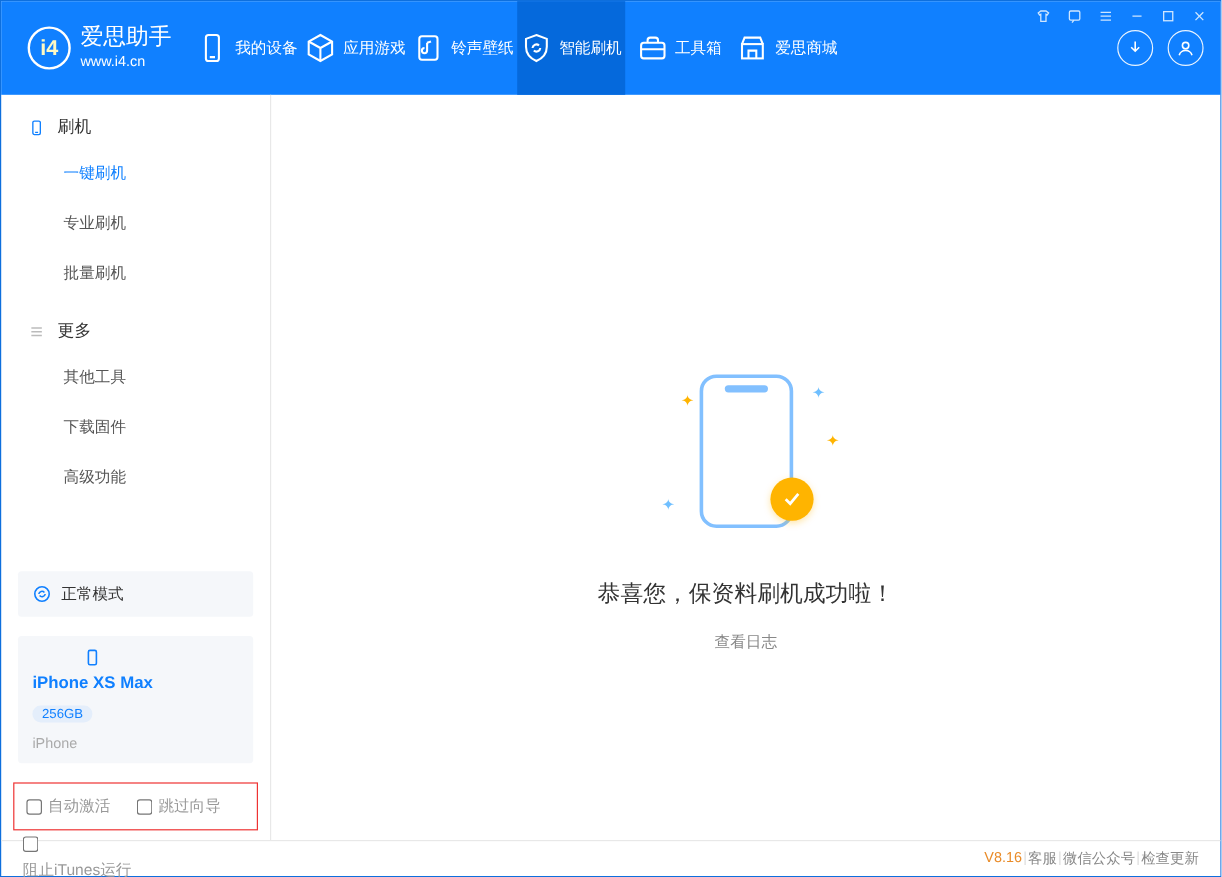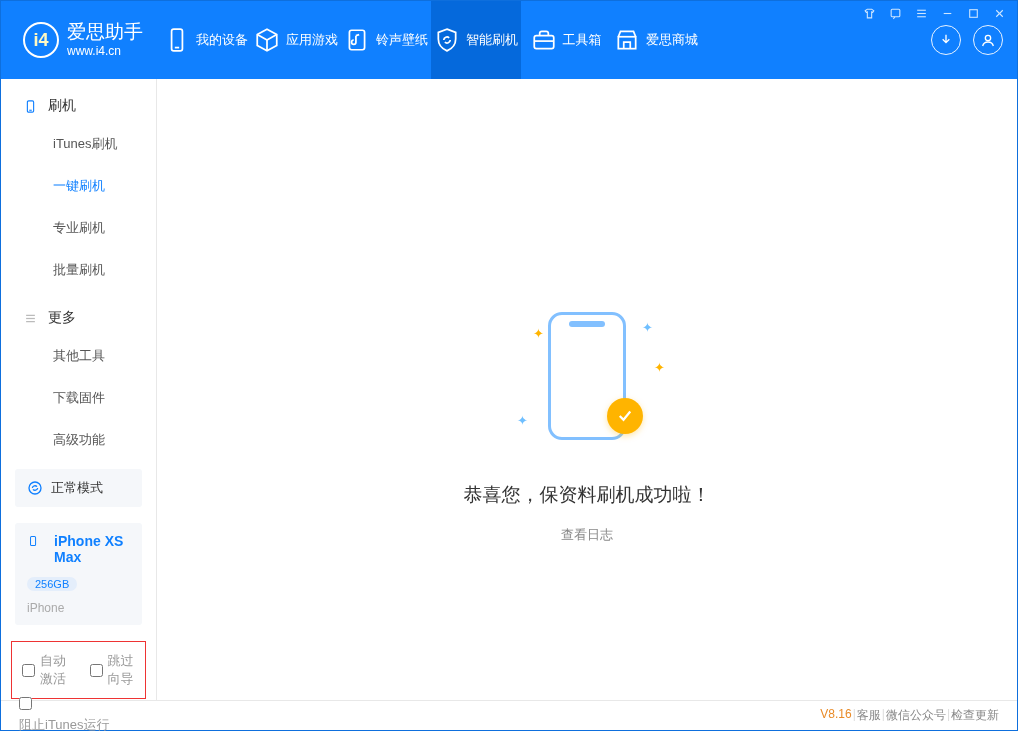--- a/index.html
+++ b/index.html
@@ -18,21 +18,21 @@
 .nav-tab.active { background: #0569dc; }
 .nav-tab svg { width: 26px; height: 26px; }
 .header-right { margin-left: auto; display: flex; align-items: center; padding-right: 14px; gap: 12px; }
 .titlebar { position: absolute; top: 4px; right: 10px; display: flex; gap: 10px; color: #cfe6ff; font-size: 13px; align-items: center; }
 .titlebar span { cursor: pointer; display: inline-flex; align-items: center; justify-content: center; width: 16px; height: 16px; }
 .titlebar svg { width: 13px; height: 13px; }
 .round-btn { width: 30px; height: 30px; border: 1.6px solid rgba(255,255,255,0.9); border-radius: 50%; display: flex; align-items: center; justify-content: center; color: #fff; cursor: pointer; }
 
 
 .body { flex: 1; display: flex; min-height: 0; }
-.sidebar { width: 156px; border-right: 1px solid #e8e8e8; display: flex; flex-direction: column; }
+.sidebar { width: 225px; border-right: 1px solid #e8e8e8; display: flex; flex-direction: column; }
 .side-section-title { display: flex; align-items: center; gap: 10px; padding: 18px 18px 8px 22px; font-size: 14px; color: #333; font-weight: 500; }
 .side-section-title svg { width: 15px; height: 15px; }
 .side-item { padding: 12px 18px 12px 52px; font-size: 13px; color: #555; cursor: pointer; }
 .side-item.active { color: #1080ff; }
 .side-spacer { flex: 1; }
 .side-panel { margin: 8px 14px; background: #f5f7fa; border-radius: 3px; padding: 10px 12px; font-size: 13px; color: #333; display: flex; align-items: center; gap: 8px; }
 .side-panel.device { flex-direction: column; align-items: flex-start; }
 .device-name { color: #1080ff; font-weight: 600; font-size: 14px; }
 .device-cap { display: inline-block; margin-top: 4px; padding: 1px 8px; border-radius: 9px; background: #e4eefb; color: #1080ff; font-size: 11px; }
 .device-type { color: #aaa; font-size: 12px; margin-top: 2px; }
@@ -179,21 +179,20 @@
 
   <div class="body">
     <div class="sidebar">
       <div class="side-section-title">
         <svg viewBox="0 0 24 24" fill="none" stroke="#1080ff" stroke-width="1.8">
             <rect x="7" y="3" width="10" height="18" rx="2"></rect>
             <line x1="10" y1="18" x2="14" y2="18"></line>
           </svg>
         <span>刷机</span>
       </div>
-      <div class="side-item">iTunes刷机</div>
       <div class="side-item active">一键刷机</div>
       <div class="side-item">专业刷机</div>
       <div class="side-item">批量刷机</div>
 
       <div class="side-section-title">
         <svg viewBox="0 0 24 24" fill="none" stroke="#bbb" stroke-width="2">
             <line x1="5" y1="7" x2="19" y2="7"></line>
             <line x1="5" y1="12" x2="19" y2="12"></line>
             <line x1="5" y1="17" x2="19" y2="17"></line>
           </svg>
@@ -207,21 +206,21 @@
 
       <div class="side-panel">
         <svg width="16" height="16" viewBox="0 0 24 24" fill="none" stroke="#1080ff" stroke-width="2">
             <circle cx="12" cy="12" r="9"></circle>
             <path d="M8 12a4 4 0 017-2M16 12a4 4 0 01-7 2"></path>
           </svg>
         <span>正常模式</span>
       </div>
 
       <div class="side-panel device">
-        <div style="display:flex;gap:15px;">
+        <div style="display:flex;align-items:center;gap:4px;flex-direction:column;">
           <svg width="16" height="16" viewBox="0 0 24 24" fill="none" stroke="#1080ff" stroke-width="2">
               <rect x="7" y="3" width="10" height="18" rx="2"></rect>
             </svg>
           <span class="device-name">iPhone XS Max</span>
         </div>
         <span class="device-cap">256GB</span>
         <span class="device-type">iPhone</span>
       </div>
 
       <div class="redbox">

